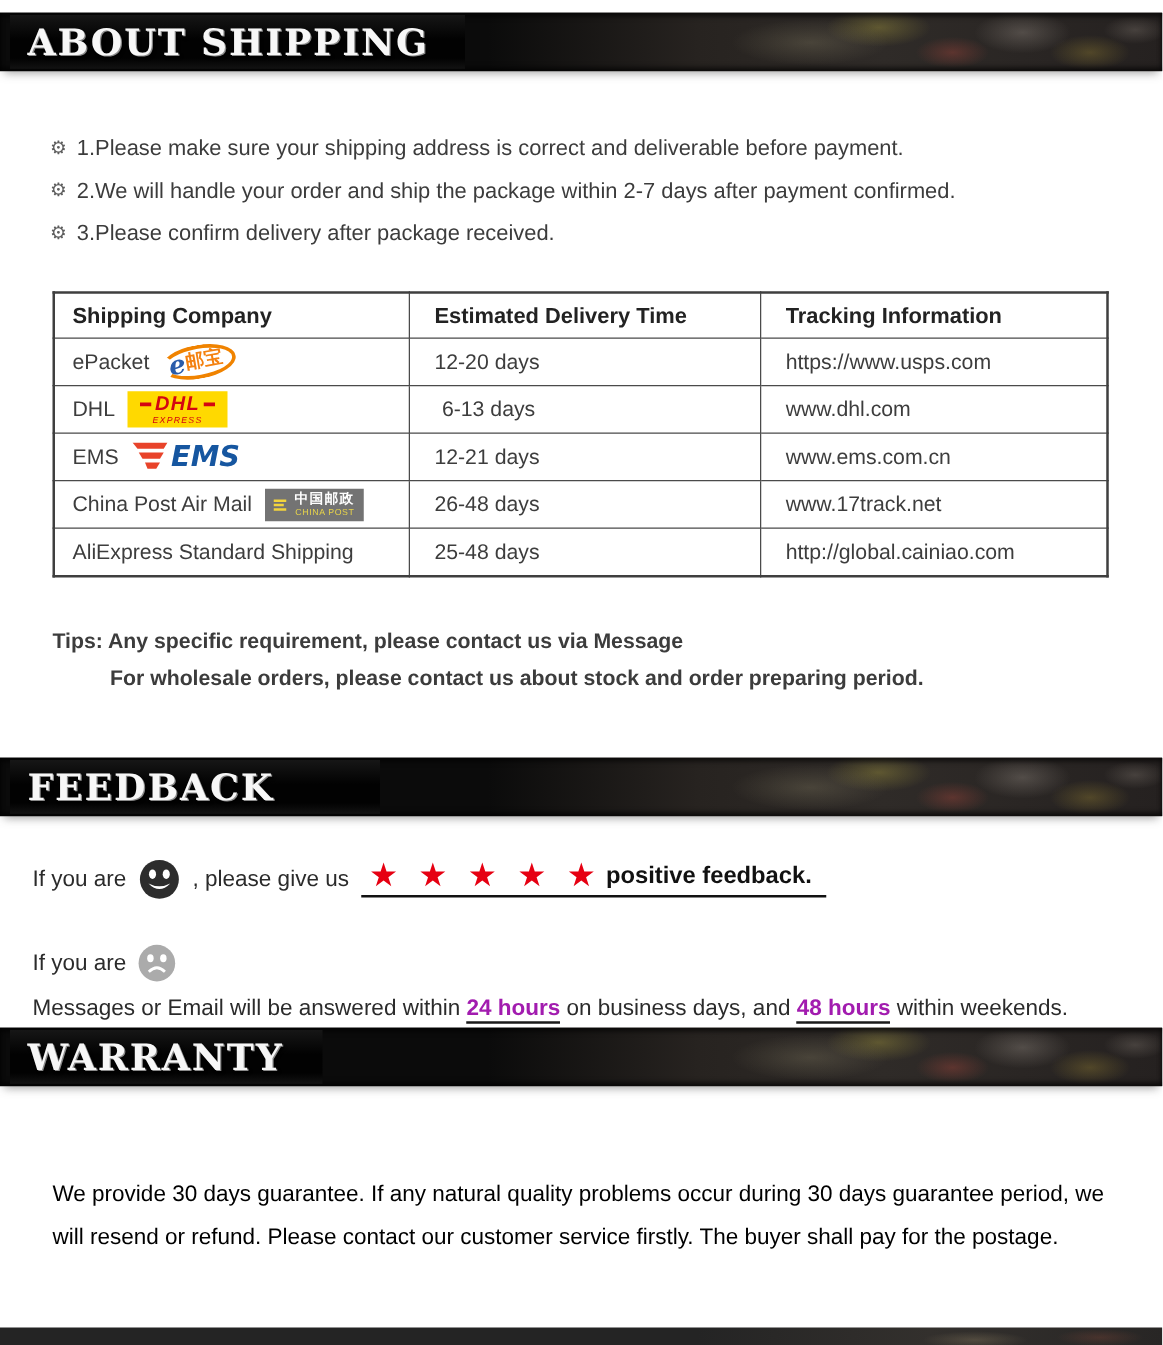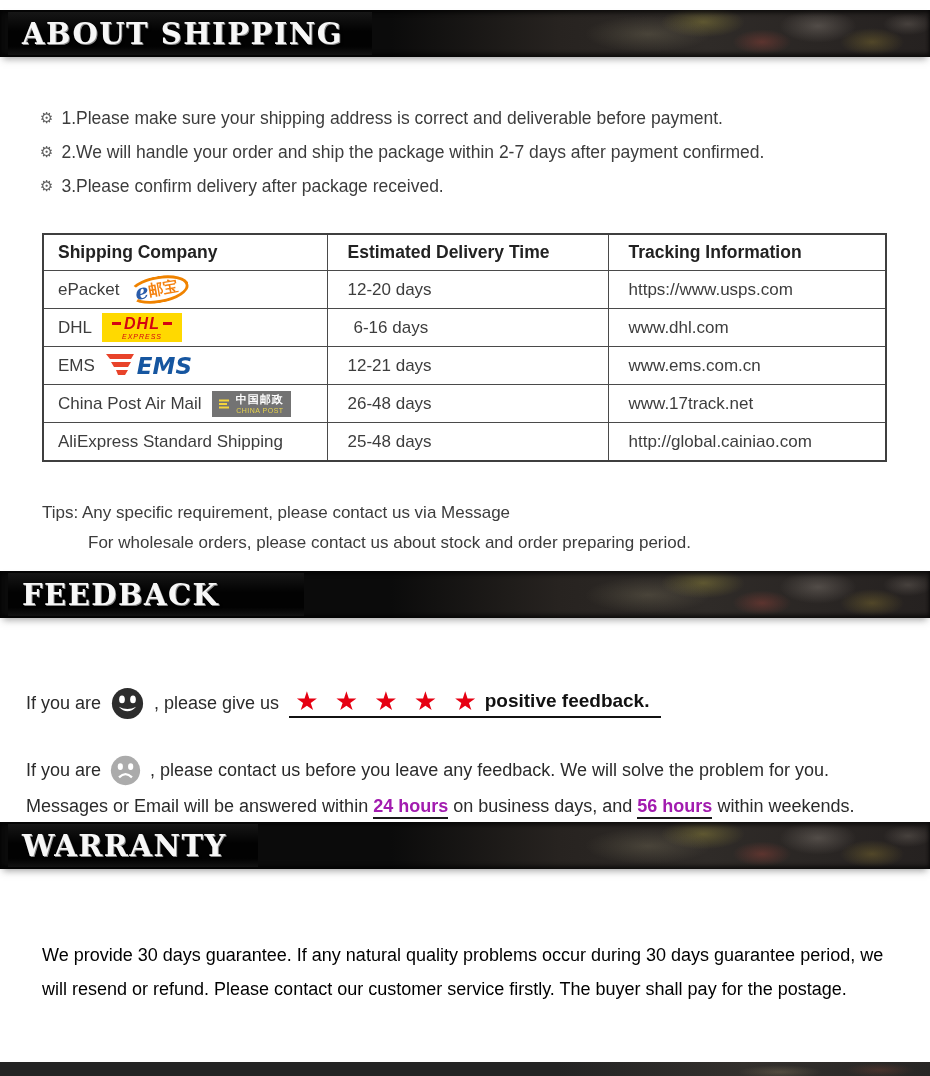--- a/index.html
+++ b/index.html
@@ -76,21 +76,21 @@
   .ems-text { color:#1656a0; font-style:italic; font-weight:bold; font-size:23px;
               font-family:"DejaVu Sans", sans-serif; letter-spacing:0; }
 
   .logo-cnpost { display:inline-flex; align-items:center; gap:5px;
                  background:#737373; padding:3px 7px 3px 5px; }
   .cn-col { display:flex; flex-direction:column; line-height:1; }
   .cn-zh { color:#fff; font-weight:bold; font-size:11px; letter-spacing:1px; }
   .cn-en { color:#e8d44a; font-size:7px; margin-top:2px; letter-spacing:0.5px; font-style:normal; }
 
   
-  .tips { position:absolute; left:42px; top:498px; font-size:17px; color:#3c3c3c; line-height:30px; }
+  .tips { position:absolute; left:42px; top:498px; font-size:17px; color:#3c3c3c; line-height:30px;font-weight:bold; }
   .tips-line2 { padding-left:46px; }
 
   
   .fb1 { position:absolute; left:26px; top:684px; height:38px; display:flex; align-items:center;
          gap:10px; font-size:18px; color:#2b2b2b; }
   .uwrap { display:inline-flex; align-items:center; gap:4px;
            border-bottom:2.5px solid #111; padding:0 12px 2px 6px; }
   .stars { font-family:"DejaVu Sans", sans-serif; color:#e60012; font-size:26px;
            letter-spacing:4px; line-height:26px; }
   .poslabel { font-weight:bold; font-size:19px; color:#111; }
@@ -176,21 +176,21 @@
             <span class="logo-dhl">
               <span class="dhl-row">
                   <i class="dhl-dash"></i>
                   <span class="dhl-text">DHL</span>
                   <i class="dhl-dash"></i>
                 </span>
               <span class="dhl-sub">EXPRESS</span>
             </span>
           </div>
         </td>
-        <td class="pad26">6-16 days</td>
+        <td class="pad26">6-13 days</td>
         <td class="pad20">www.dhl.com</td>
       </tr>
       <tr>
         <td>
           <div class="cellflex">
             <span>EMS</span>
             <span class="logo-ems">
               <svg width="30" height="24" viewBox="0 0 30 24">
                 <g fill="#e8432a">
                   <polygon points="1,0 29,0 26,5 5,5"></polygon>
@@ -229,21 +229,21 @@
         <td class="pad20">http://global.cainiao.com</td>
       </tr>
     </tbody>
   </table>
 
   <div class="tips">
     <div>Tips: Any specific requirement, please contact us via Message</div>
     <div class="tips-line2">For wholesale orders, please contact us about stock and order preparing period.</div>
   </div>
 
-  <div class="banner" style="top:571px">
+  <div class="banner" style="top:606px">
     <div class="banner-box" style="width:296px">
       <span class="banner-title">FEEDBACK</span>
     </div>
   </div>
 
   <div class="fb1">
     <span>If you are</span>
     <svg class="face-icon" width="33" height="33" viewBox="0 0 36 36">
       <circle cx="18" cy="18" r="17" fill="#2d2d2d"></circle>
       <ellipse cx="12" cy="13.5" rx="3.1" ry="4.2" fill="#ffffff"></ellipse>
@@ -259,27 +259,26 @@
 
   <div class="fb2">
     <div class="fbline">
       <span>If you are</span>
       <svg class="face-icon" width="31" height="31" viewBox="0 0 36 36">
         <circle cx="18" cy="18" r="17" fill="#ababab"></circle>
         <ellipse cx="12" cy="13.5" rx="3" ry="3.8" fill="#ffffff"></ellipse>
         <ellipse cx="24" cy="13.5" rx="3" ry="3.8" fill="#ffffff"></ellipse>
         <path d="M10.5 26 Q18 18.5 25.5 26" stroke="#ffffff" stroke-width="2.6" fill="none"></path>
       </svg>
-      <span>, please contact us before you leave any feedback. We will solve the problem for you.</span>
     </div>
     <div class="fbreply">
       <span>Messages or Email will be answered within</span>
       <span class="bu">24 hours</span>
       <span>on business days, and</span>
-      <span class="bu">56 hours</span>
+      <span class="bu">48 hours</span>
       <span>within weekends.</span>
     </div>
   </div>
 
   <div class="banner" style="top:822px">
     <div class="banner-box" style="width:250px">
       <span class="banner-title">WARRANTY</span>
     </div>
   </div>
 

